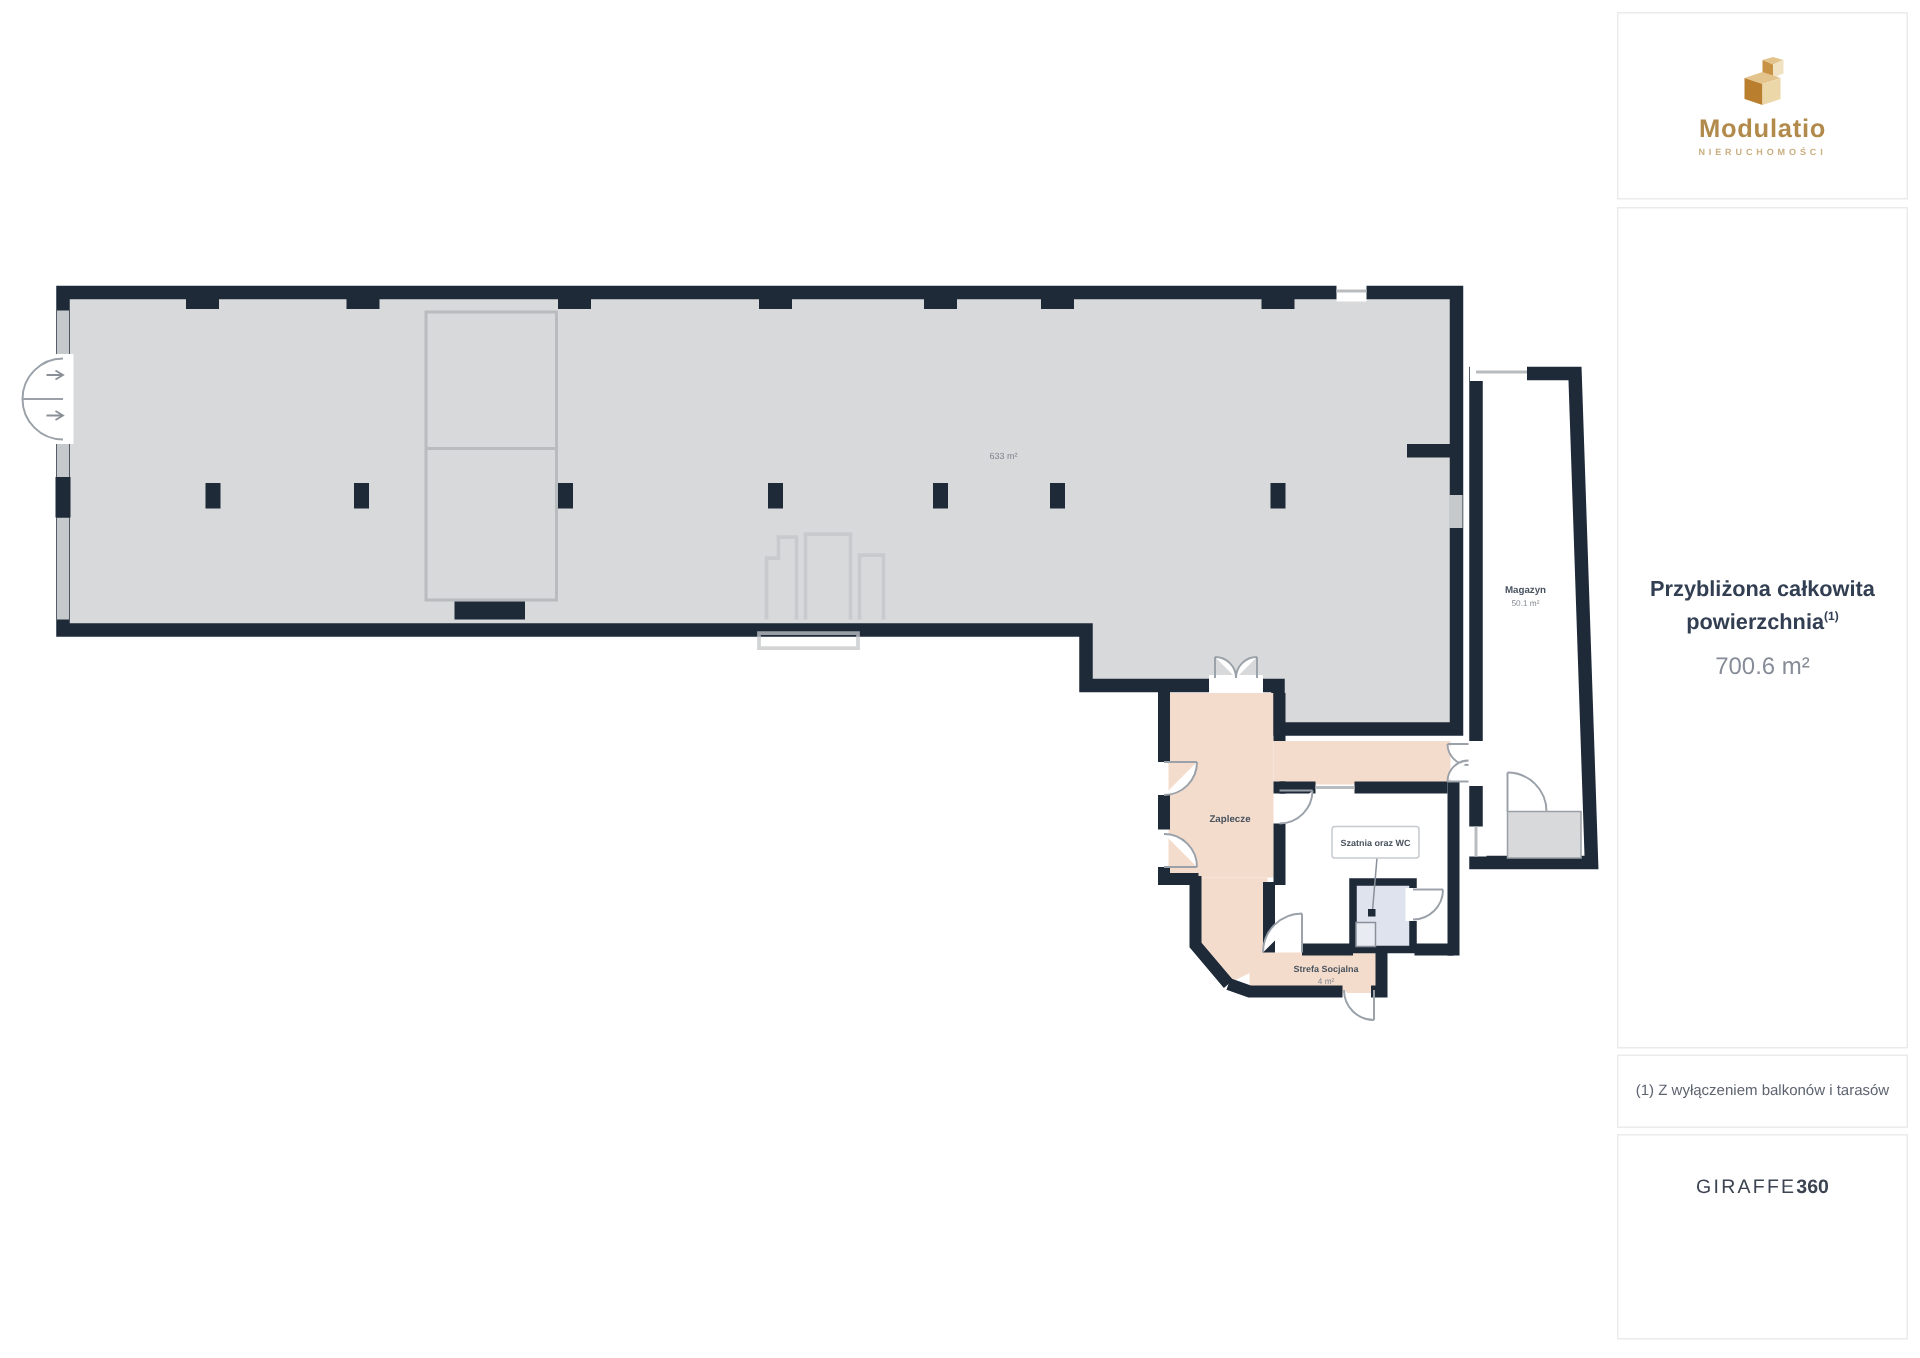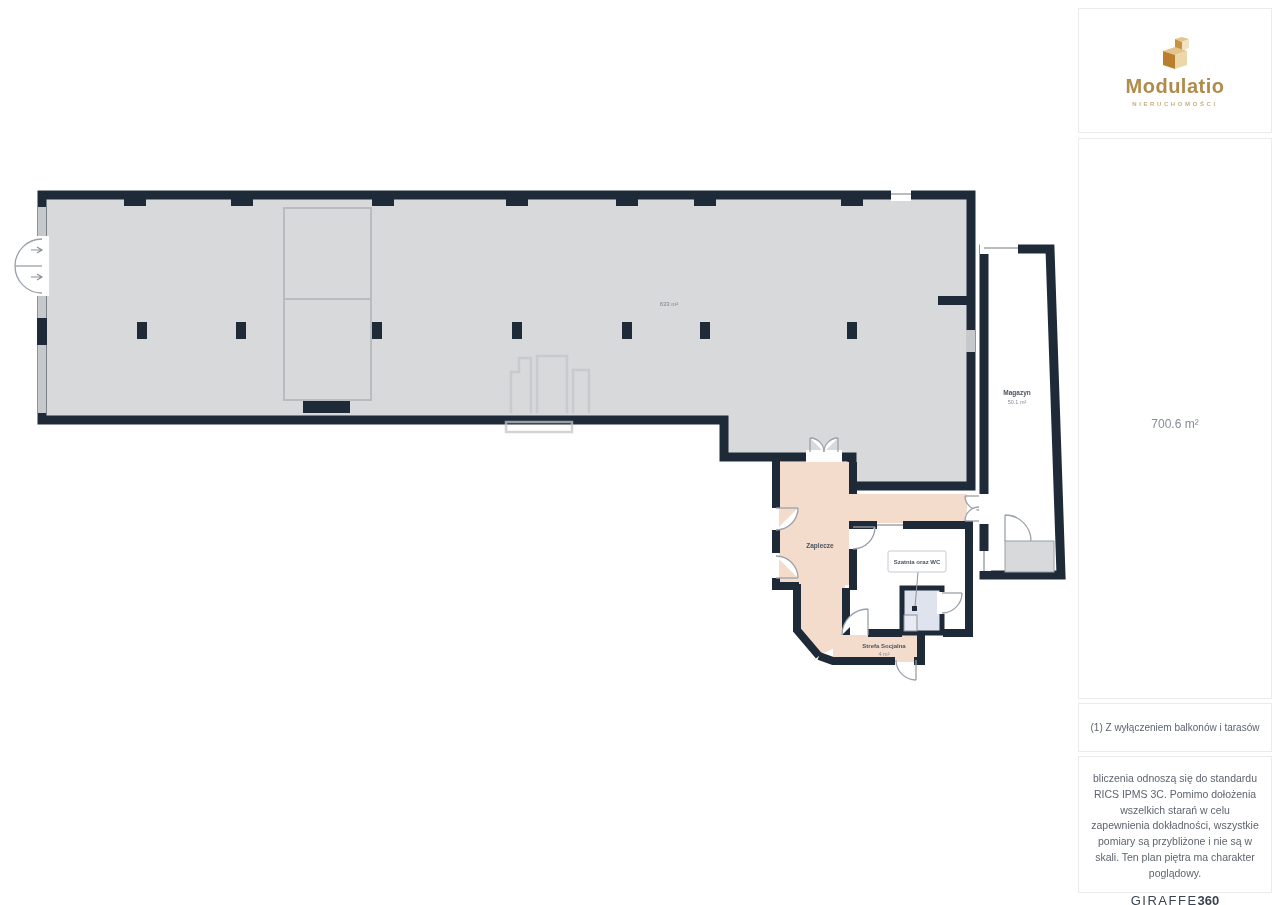--- a/index.html
+++ b/index.html
@@ -33,28 +33,28 @@
   .labelbox{fill:#ffffff;stroke:#c6cad0;stroke-width:1;}
   .leader{stroke:#8a919b;stroke-width:1;fill:none;}
   .fixture{fill:#e8ebf1;stroke:#8a919b;stroke-width:1;}
   .arrow{stroke:#8a9097;stroke-width:1.2;fill:none;}
 
   
   .sidebar{position:absolute;left:1078px;top:0;width:196px;height:905px;}
   .card{position:absolute;left:0;width:194px;background:#fff;border:1px solid #ebebed;}
   .card-logo{top:8px;height:125px;display:flex;flex-direction:column;
     align-items:center;justify-content:center;}
-  .logo-word{font-size:20px;font-weight:700;color:var(--gold);letter-spacing:.5px;margin-top:4px;}
+  .logo-word{font-size:17px;font-weight:700;color:var(--gold);letter-spacing:.5px;margin-top:4px;}
   .logo-sub{font-size:6px;letter-spacing:2.6px;color:#c9ae80;margin-top:3px;font-weight:700;}
   .card-main{top:138px;height:561px;display:flex;flex-direction:column;
     align-items:center;justify-content:center;text-align:center;}
   .sum-title{font-size:14.5px;font-weight:700;color:var(--text-dark);
     line-height:1.45;width:168px;}
   .sum-title sup{font-size:8px;}
-  .sum-value{font-size:12px;color:var(--text-grey);margin-top:10px;}
+  .sum-value{font-size:16px;color:var(--text-grey);margin-top:10px;}
   .card-footnote{top:703px;height:49px;display:flex;align-items:center;
     justify-content:center;text-align:center;font-size:10px;color:#5d6470;}
   .card-disclaimer{top:756px;height:137px;padding:14px 12px 10px 12px;text-align:center;}
   .disclaimer-text{font-size:10.5px;color:#5d6470;line-height:1.5;}
   .giraffe{margin-top:12px;font-size:13px;color:#3c4452;}
   .giraffe .g1{font-weight:500;letter-spacing:1.5px;}
   .giraffe .g2{font-weight:800;}
 </style>
 </head>
 <body>
@@ -201,28 +201,30 @@
         <polygon points="34,4 27,7 27,16 34,13" fill="#f1e2c3"></polygon>
         <polygon points="8,16 20,12 32,16 20,20" fill="#e3c48c"></polygon>
         <polygon points="8,16 20,20 20,34 8,30" fill="#b97f2f"></polygon>
         <polygon points="32,16 20,20 20,34 32,30" fill="#ecd7a8"></polygon>
       </svg>
       <div class="logo-word">Modulatio</div>
       <div class="logo-sub">NIERUCHOMOŚCI</div>
     </div>
 
     <div class="card card-main">
+      <div class="sum-title">
+        <span>Przybliżona całkowita powierzchnia</span><sup>(1)</sup>
+      </div>
       <div class="sum-value">700.6 m²</div>
     </div>
 
     <div class="card card-footnote">
       <span>(1) Z wyłączeniem balkonów i tarasów</span>
     </div>
 
     <div class="card card-disclaimer">
-      <div class="disclaimer-text">bliczenia odnoszą się do standardu RICS IPMS 3C. Pomimo dołożenia wszelkich starań w celu zapewnienia dokładności, wszystkie pomiary są przybliżone i nie są w skali. Ten plan piętra ma charakter poglądowy.</div>
       <div class="giraffe">
         <span class="g1">GIRAFFE</span><span class="g2">360</span>
       </div>
     </div>
 
   </div>
 </div>
 
 </body></html>

